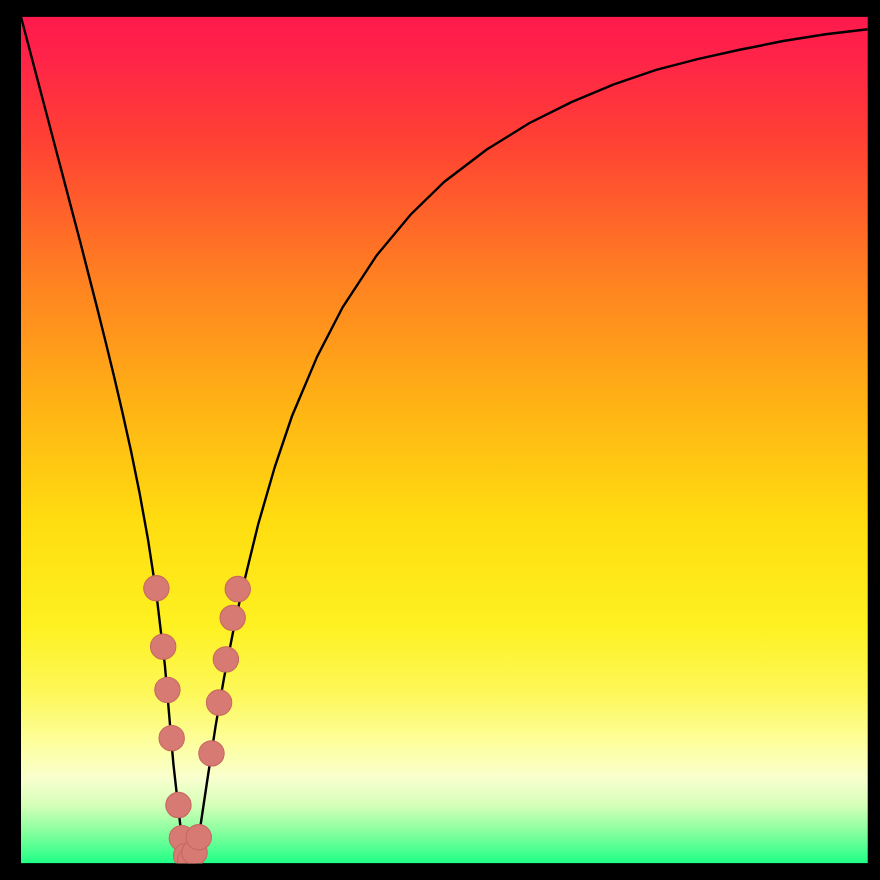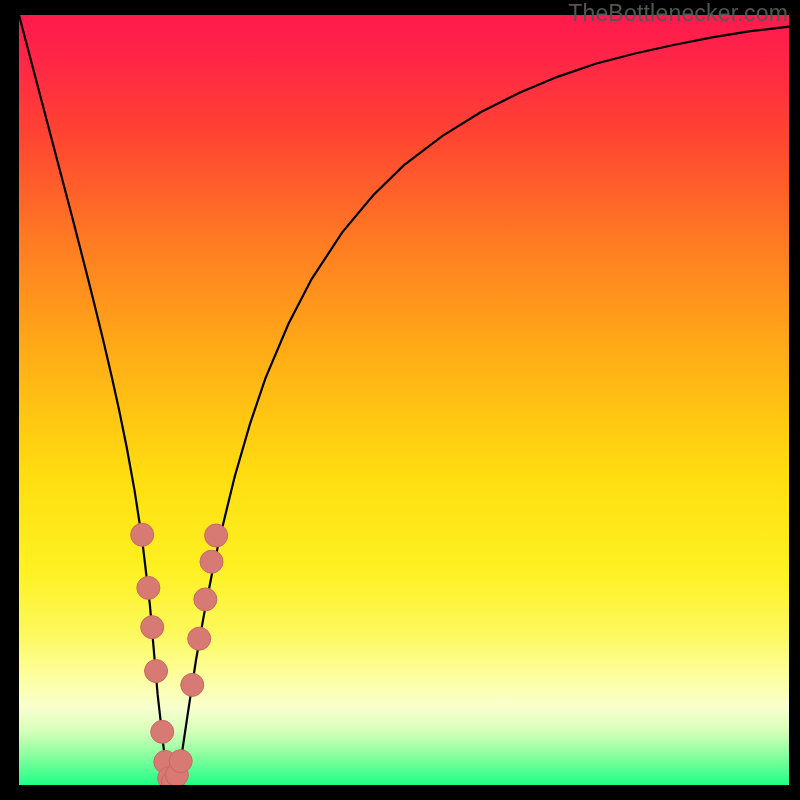--- a/index.html
+++ b/index.html
@@ -88,14 +88,13 @@
           <circle cx="157.85" cy="759.99" r="11.5" fill="#d77a73" stroke="#c86860" stroke-width="1"></circle>
           <circle cx="161.70" cy="746.13" r="11.5" fill="#d77a73" stroke="#c86860" stroke-width="1"></circle>
           <circle cx="173.25" cy="669.90" r="11.5" fill="#d77a73" stroke="#c86860" stroke-width="1"></circle>
           <circle cx="180.18" cy="623.70" r="11.5" fill="#d77a73" stroke="#c86860" stroke-width="1"></circle>
           <circle cx="186.34" cy="584.43" r="11.5" fill="#d77a73" stroke="#c86860" stroke-width="1"></circle>
           <circle cx="192.50" cy="546.70" r="11.5" fill="#d77a73" stroke="#c86860" stroke-width="1"></circle>
           <circle cx="197.12" cy="520.52" r="11.5" fill="#d77a73" stroke="#c86860" stroke-width="1"></circle>
         </g>
     </svg>
   </div>
-  <div class="watermark">TheBottlenecker.com</div>
 </div>
 
 </body></html>

